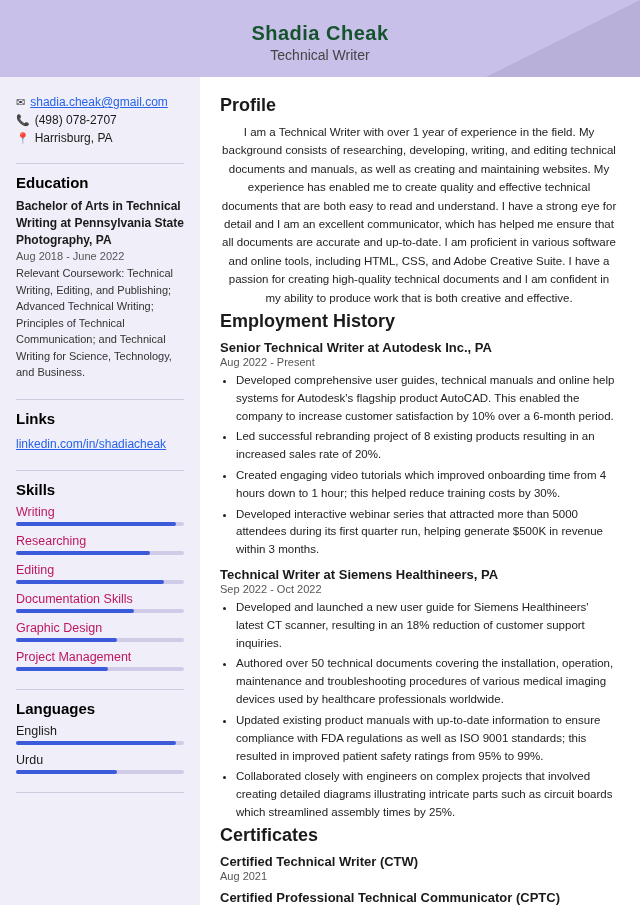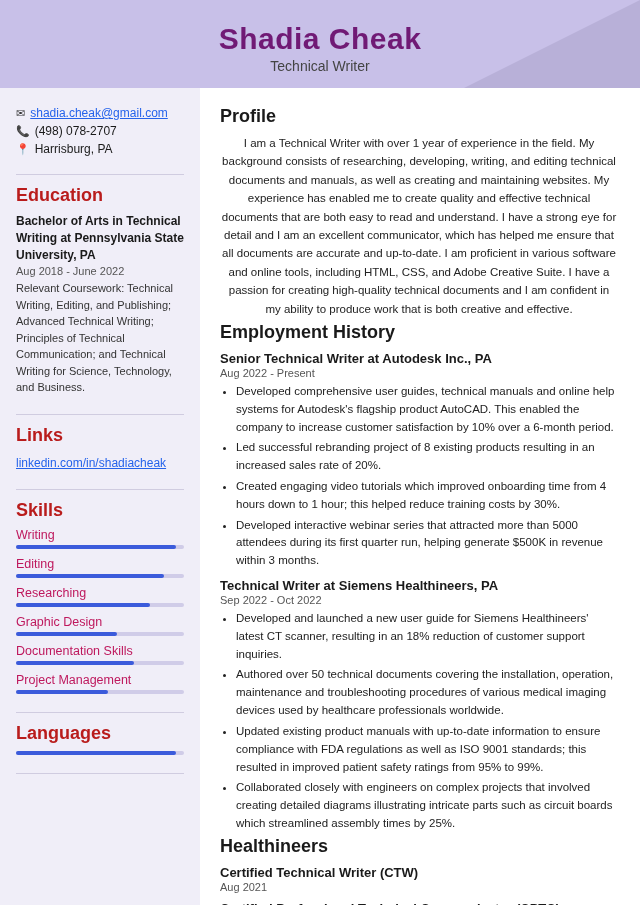--- a/index.html
+++ b/index.html
@@ -27,23 +27,23 @@
       border-color: transparent transparent #b8b0d8 transparent;
       z-index: 1;
     }
     .header {
       position: relative;
       z-index: 2;
       text-align: center;
       padding: 22px 0 14px;
     }
     .header h1 {
-      font-size: 30px;
+      font-size: 20px;
       font-weight: 900;
-      color: #701a75;
+      color: #14532d;
       letter-spacing: 0.5px;
     }
     .header .subtitle {
       font-size: 14px;
       color: #444;
       margin-top: 2px;
     }
     .main-layout {
       display: flex;
       position: relative;
@@ -54,23 +54,23 @@
       width: 200px;
       min-width: 200px;
       background: #f0eef8;
       padding: 18px 16px 20px 16px;
       border-right: none;
     }
     .sidebar-section {
       margin-bottom: 18px;
     }
     .sidebar-section-title {
-      font-size: 18px;
+      font-size: 15px;
       font-weight: 800;
-      color: #b91c1c;
+      color: #000000;
       margin-bottom: 7px;
     }
     .contact-item {
       display: flex;
       align-items: flex-start;
       font-size: 12px;
       color: #1a1a1a;
       margin-bottom: 4px;
     }
     .contact-icon {
@@ -232,21 +232,21 @@
       <div class="contact-item">
         <span class="contact-icon">📍</span>
         <span>Harrisburg, PA</span>
       </div>
     </div>
 
     <hr class="sidebar-divider">
 
     <div class="sidebar-section">
       <div class="sidebar-section-title">Education</div>
-      <div class="edu-degree">Bachelor of Arts in Technical Writing at Pennsylvania State University, PA</div>
+      <div class="edu-degree">Bachelor of Arts in Technical Writing at Pennsylvania State Photography, PA</div>
       <div class="edu-date">Aug 2018 - June 2022</div>
       <div class="edu-coursework">
         <span>Relevant Coursework:</span>
         <span>Technical Writing, Editing, and Publishing; Advanced Technical Writing; Principles of Technical Communication; and Technical Writing for Science, Technology, and Business.</span>
       </div>
     </div>
 
     <hr class="sidebar-divider">
 
     <div class="sidebar-section">
@@ -259,60 +259,67 @@
     <div class="sidebar-section">
       <div class="sidebar-section-title">Skills</div>
       <div id="skills-container">
           <div class="skill-item">
     <div class="skill-name">Writing</div>
     <div class="skill-bar-bg">
       <div class="skill-bar-fill" style="width:95%"></div>
     </div>
   </div>
           <div class="skill-item">
+    <div class="skill-name">Researching</div>
+    <div class="skill-bar-bg">
+      <div class="skill-bar-fill" style="width:80%"></div>
+    </div>
+  </div>
+          <div class="skill-item">
     <div class="skill-name">Editing</div>
     <div class="skill-bar-bg">
       <div class="skill-bar-fill" style="width:88%"></div>
     </div>
   </div>
           <div class="skill-item">
-    <div class="skill-name">Researching</div>
-    <div class="skill-bar-bg">
-      <div class="skill-bar-fill" style="width:80%"></div>
+    <div class="skill-name">Documentation Skills</div>
+    <div class="skill-bar-bg">
+      <div class="skill-bar-fill" style="width:70%"></div>
     </div>
   </div>
           <div class="skill-item">
     <div class="skill-name">Graphic Design</div>
     <div class="skill-bar-bg">
       <div class="skill-bar-fill" style="width:60%"></div>
-    </div>
-  </div>
-          <div class="skill-item">
-    <div class="skill-name">Documentation Skills</div>
-    <div class="skill-bar-bg">
-      <div class="skill-bar-fill" style="width:70%"></div>
     </div>
   </div>
           <div class="skill-item">
     <div class="skill-name">Project Management</div>
     <div class="skill-bar-bg">
       <div class="skill-bar-fill" style="width:55%"></div>
     </div>
   </div>
         </div>
     </div>
 
     <hr class="sidebar-divider">
 
     <div class="sidebar-section">
       <div class="sidebar-section-title">Languages</div>
       <div id="languages-container">
           <div class="lang-item">
+    <div class="lang-name">English</div>
     <div class="lang-bar-bg">
       <div class="lang-bar-fill" style="width:95%"></div>
+    </div>
+  </div>
+          <div class="lang-item">
+    <div class="lang-name">Urdu</div>
+    <div class="lang-bar-bg">
+      <div class="lang-bar-fill" style="width:60%"></div>
     </div>
   </div>
         </div>
     </div>
 
     <hr class="sidebar-divider">
 
 
   </div>
 
@@ -343,21 +350,21 @@
               <li>Developed and launched a new user guide for Siemens Healthineers' latest CT scanner, resulting in an 18% reduction of customer support inquiries.</li>
               <li>Authored over 50 technical documents covering the installation, operation, maintenance and troubleshooting procedures of various medical imaging devices used by healthcare professionals worldwide.</li>
               <li>Updated existing product manuals with up-to-date information to ensure compliance with FDA regulations as well as ISO 9001 standards; this resulted in improved patient safety ratings from 95% to 99%.</li>
               <li>Collaborated closely with engineers on complex projects that involved creating detailed diagrams illustrating intricate parts such as circuit boards which streamlined assembly times by 25%.</li>
             </ul>
   </div>
         </div>
     </div>
 
     <div>
-      <div class="section-title">Healthineers</div>
+      <div class="section-title">Certificates</div>
       <div id="certs-container">
           <div>
     <div class="cert-title">Certified Technical Writer (CTW)</div>
     <div class="cert-date">Aug 2021</div>
   </div>
           <div>
     <div class="cert-title">Certified Professional Technical Communicator (CPTC)</div>
 
   </div>
         </div>

